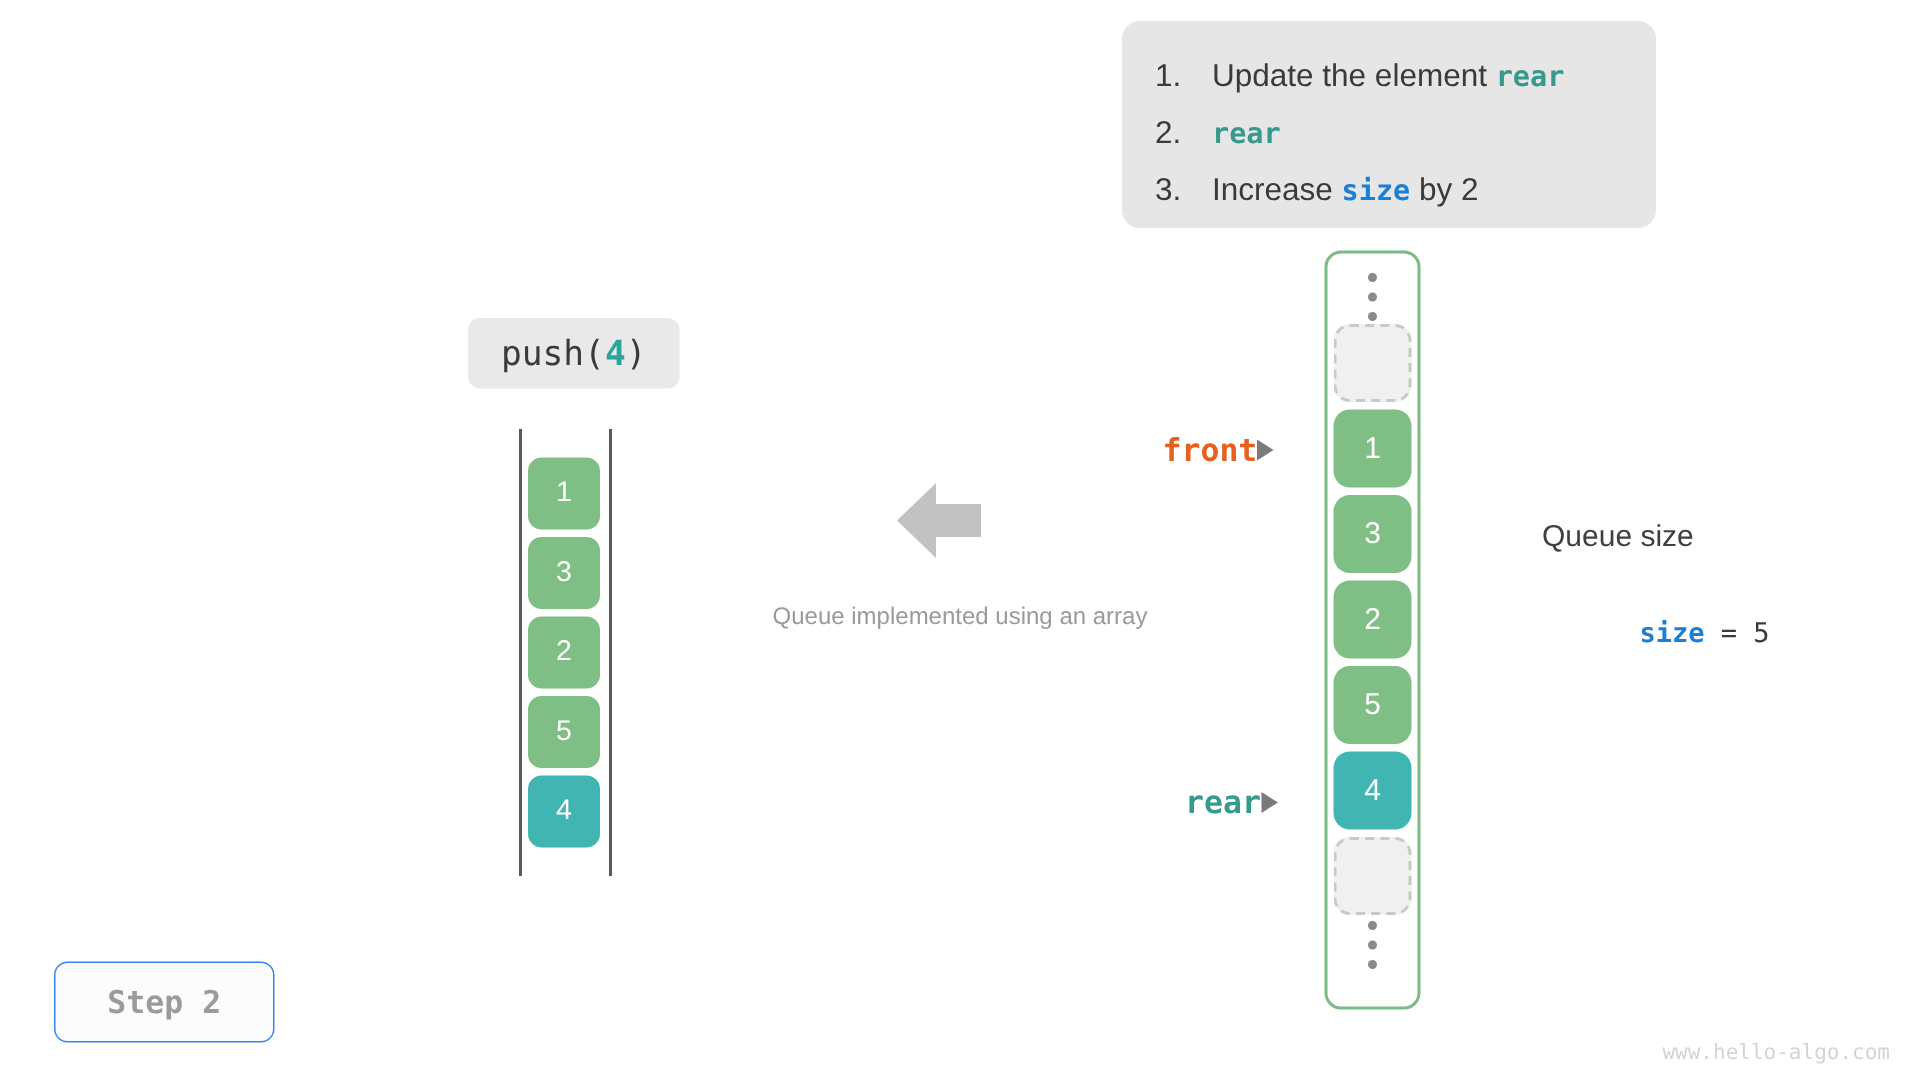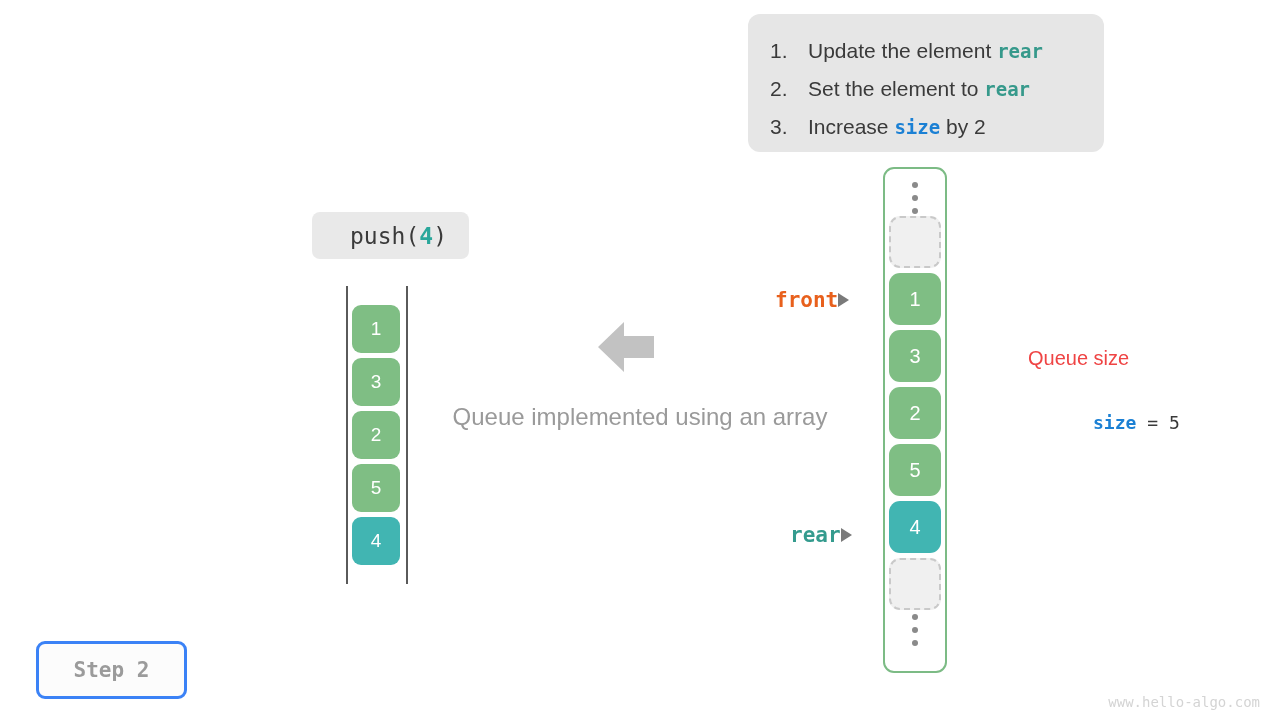--- a/index.html
+++ b/index.html
@@ -61,21 +61,20 @@
     height: 47px;
     background: #e9e9e9;
     border-radius: 8px;
     display: flex;
     align-items: center;
     justify-content: center;
     font-family: "DejaVu Sans Mono", monospace;
     font-size: 23px;
     color: #3a3a3a;
     white-space: pre;
-    padding-left: 16px;
   }
   #push-label .arg { color: #2aa79b; font-weight: bold; }
 
   
   #left-array {
     position: absolute;
     left: 346px;
     top: 286px;
     width: 62px;
     height: 298px;
@@ -119,21 +118,21 @@
     width: 56px;
     height: 50px;
   }
   #transform-arrow svg { display: block; }
   #array-caption {
     position: absolute;
     left: 400px;
     top: 403px;
     width: 480px;
     text-align: center;
-    font-size: 24px;
+    font-size: 16px;
     color: #9a9a9a;
   }
 
   
   #queue-container {
     position: absolute;
     left: 883px;
     top: 167px;
     width: 64px;
     height: 506px;
@@ -212,40 +211,40 @@
   }
 
   
   #size-readout {
     position: absolute;
     left: 1028px;
     top: 344px;
   }
   #size-readout .title {
     font-size: 20px;
-    color: #ef4444;
+    color: #404040;
     line-height: 28px;
   }
   #size-readout .expr {
     font-family: "DejaVu Sans Mono", monospace;
     font-size: 18px;
     color: #3a3a3a;
     line-height: 34px;
     white-space: pre;
   }
   #size-readout .expr .varname { color: #1b80d4; font-weight: bold; }
 
   
   #step-badge {
     position: absolute;
     left: 36px;
     top: 641px;
     width: 145px;
     height: 52px;
-    border: 3px solid #3b82f6;
+    border: 1px solid #3b82f6;
     border-radius: 9px;
     background: #fcfcfc;
     display: flex;
     align-items: center;
     justify-content: center;
     font-family: "DejaVu Sans Mono", monospace;
     font-weight: bold;
     font-size: 21px;
     color: #9b9b9b;
     white-space: pre;
@@ -266,21 +265,21 @@
 
 <div class="stage">
 
   <div id="instruction-panel">
     <div class="instr-row">
       <span class="instr-num">1.</span>
       <span>Update the element </span><span class="kw kw-teal">rear</span><span></span>
     </div>
     <div class="instr-row">
       <span class="instr-num">2.</span>
-      <span>Set the element to </span><span class="kw kw-teal">rear</span><span></span>
+      <span class="kw kw-teal">rear</span><span></span>
     </div>
     <div class="instr-row">
       <span class="instr-num">3.</span>
       <span>Increase </span><span class="kw kw-blue">size</span><span> by 2</span>
     </div>
   </div>
 
   <div id="push-label">
     <span>push(</span><span class="arg">4</span><span>)</span>
   </div>

